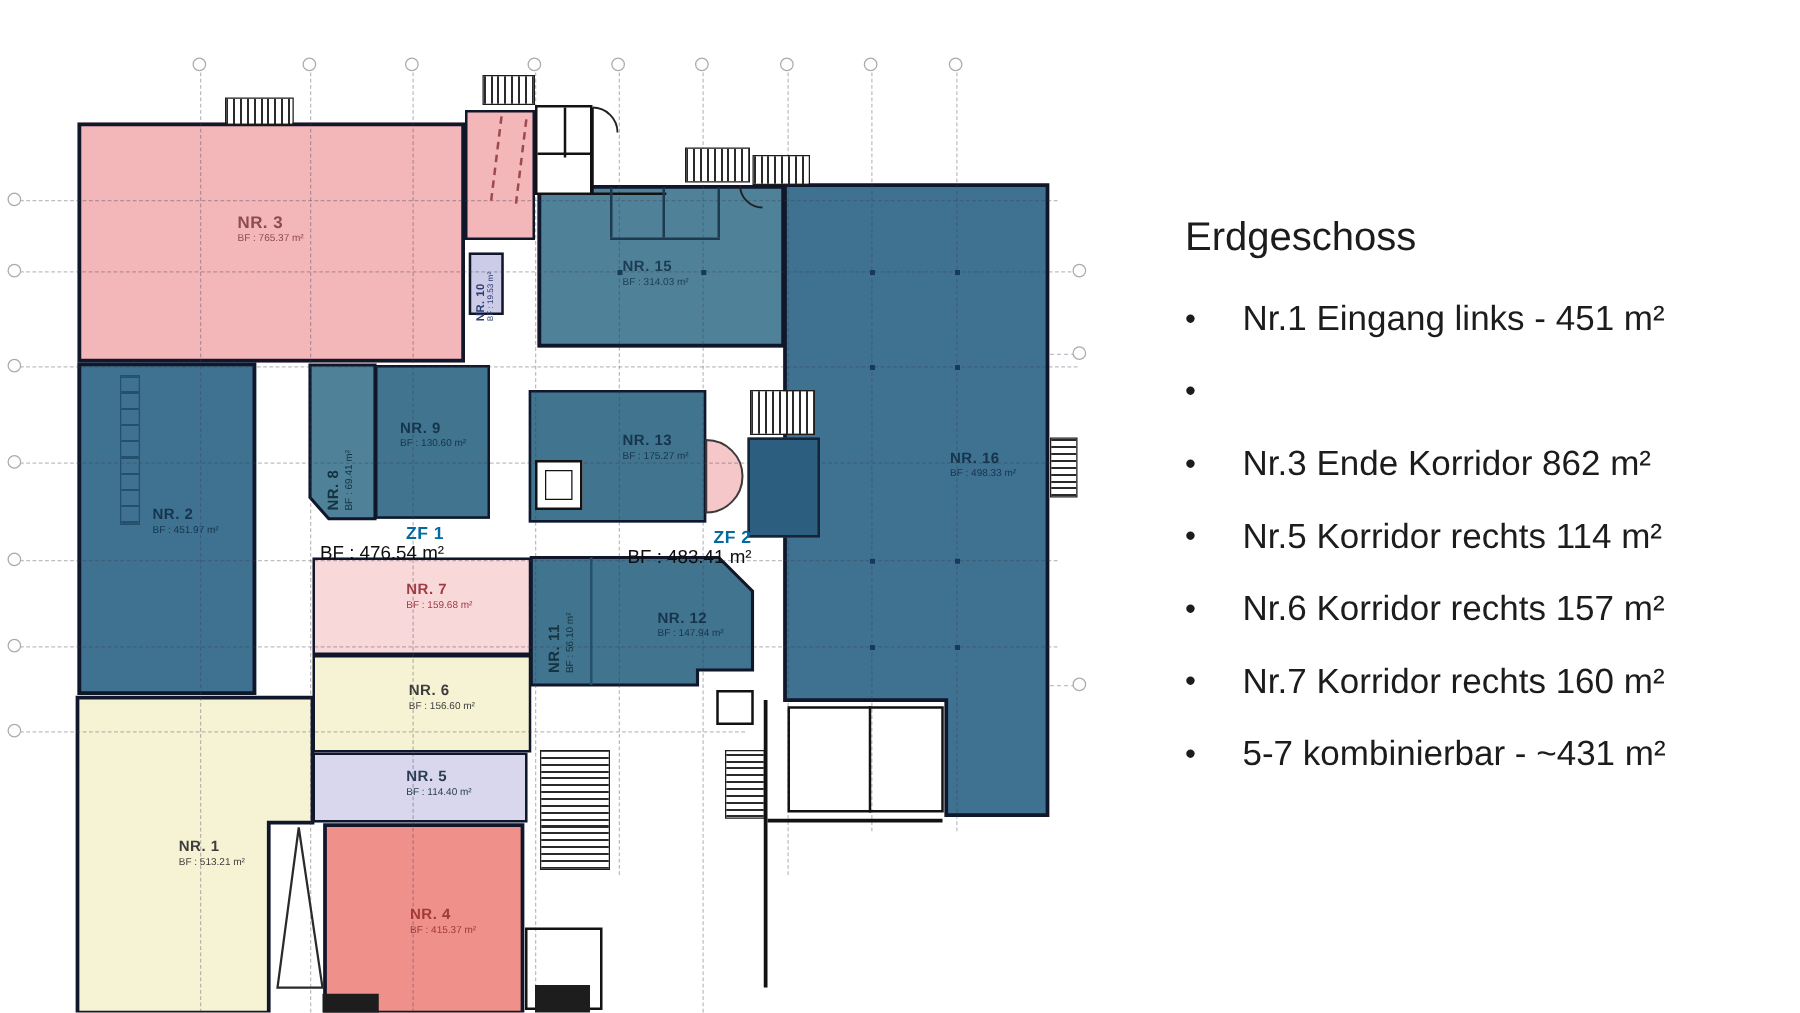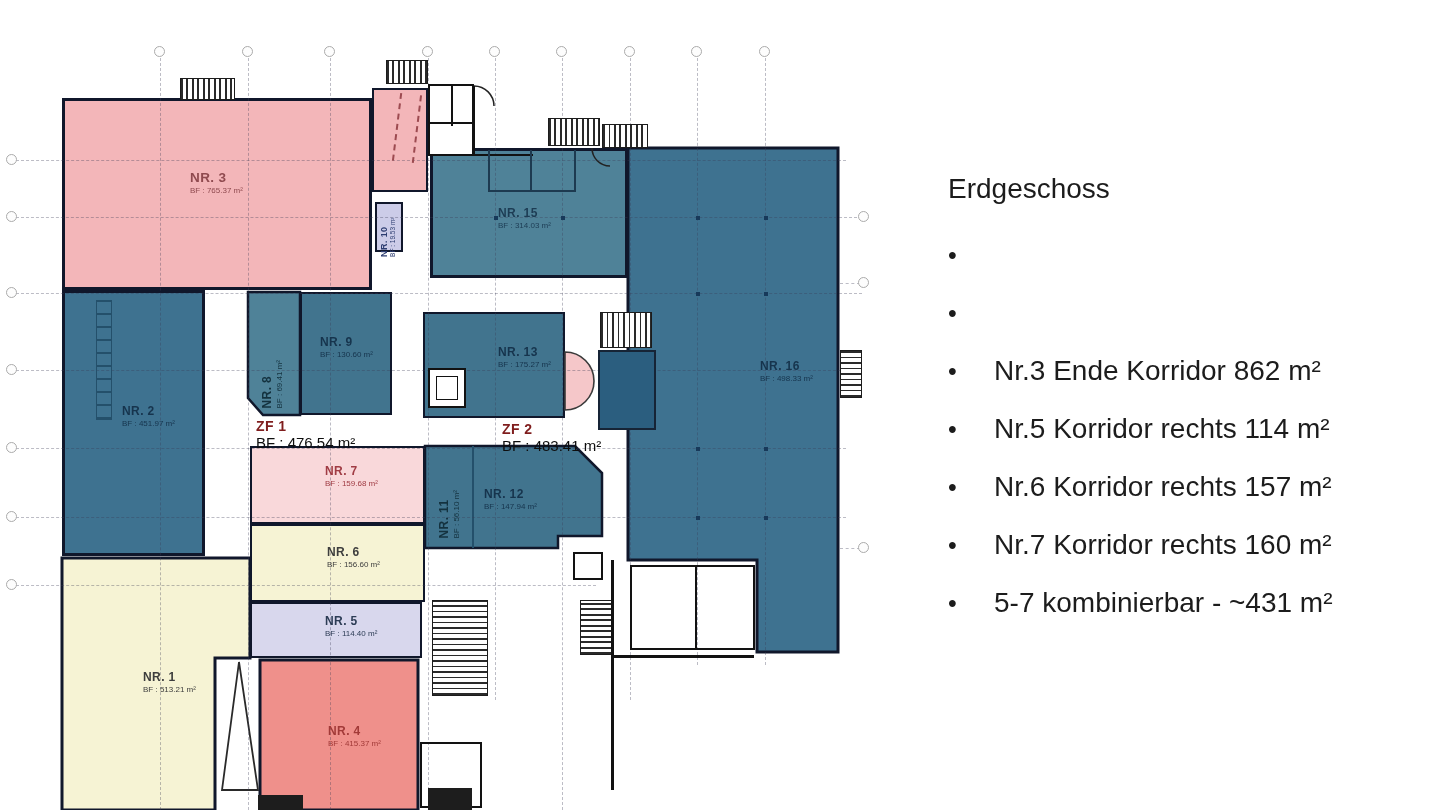--- a/index.html
+++ b/index.html
@@ -28,28 +28,28 @@
   .ladder{position:absolute;box-sizing:border-box;border:1.8px solid #24506b;
       background:repeating-linear-gradient(0deg,#24506b 0 1.8px,rgba(0,0,0,0) 1.8px 13px);}
   .part{position:absolute;background:#1d3a50;}
   .dashband{position:absolute;box-sizing:border-box;border-left:2px dashed #9c4a50;
       border-right:2px dashed #9c4a50;transform:rotate(7deg);}
   
   .rlabel{position:absolute;line-height:1.15;white-space:nowrap;}
   .rlabel .nm{font-weight:bold;font-size:12px;letter-spacing:.4px;}
   .rlabel .ar{font-size:8px;}
   .rlabel.big .nm{font-size:13.5px;}
-  .rlabel.zf .nm{font-size:14px;color:#7f1d1d;}
+  .rlabel.zf .nm{font-size:14px;color:#0369a1;text-align:right;}
   .rlabel.zf .ar{font-size:15px;color:#0e0e0e;}
   .rlabel.vert{transform:rotate(-90deg);}
   .rlabel.tiny .nm{font-size:9px;}
   .rlabel.tiny .ar{font-size:6.5px;}
   
   .panel{position:absolute;left:948px;top:170px;width:480px;color:#1c1c1c;}
-  .panel .title{font-size:28px;line-height:38px;}
+  .panel .title{font-size:32px;line-height:38px;}
   .panel .items{margin-top:18px;}
   .panel .li{display:flex;align-items:center;height:58px;font-size:28px;}
   .panel .bullet{width:46px;font-size:25px;flex:none;}
 </style>
 </head>
 <body>
 
 <div class="plan">
 
   <div class="room" style="left:62px;top:98px;width:310px;height:192px;background:#f3b6b9;border-width:3px"></div>
@@ -194,21 +194,21 @@
     <div class="ar">BF : 175.27 m²</div>
   </div>
   <div class="rlabel zf" style="left:502px;top:421px">
     <div class="nm">ZF 2</div>
     <div class="ar">BF : 483.41 m²</div>
   </div>
   <div class="rlabel vert" style="left:404px;top:482px;width:90px;color:#14323f">
     <div class="nm">NR. 11</div>
     <div class="ar">BF : 56.10 m²</div>
   </div>
-  <div class="rlabel" style="left:484px;top:488px;color:#16344d">
+  <div class="rlabel" style="left:526px;top:488px;color:#16344d">
     <div class="nm">NR. 12</div>
     <div class="ar">BF : 147.94 m²</div>
   </div>
   <div class="rlabel" style="left:325px;top:465px;color:#a03c44">
     <div class="nm">NR. 7</div>
     <div class="ar">BF : 159.68 m²</div>
   </div>
   <div class="rlabel" style="left:327px;top:546px;color:#3d3d3d">
     <div class="nm">NR. 6</div>
     <div class="ar">BF : 156.60 m²</div>
@@ -225,20 +225,21 @@
     <div class="nm">NR. 4</div>
     <div class="ar">BF : 415.37 m²</div>
   </div>
 </div>
 
 <div class="panel">
   <div class="title">Erdgeschoss</div>
   <div class="items">
     <div class="li">
       <span class="bullet">•</span>
+      <span>Nr.1 Eingang links - 451 m²</span>
     </div>
     <div class="li">
       <span class="bullet">•</span>
     </div>
     <div class="li">
       <span class="bullet">•</span>
       <span>Nr.3 Ende Korridor 862 m²</span>
     </div>
     <div class="li">
       <span class="bullet">•</span>

